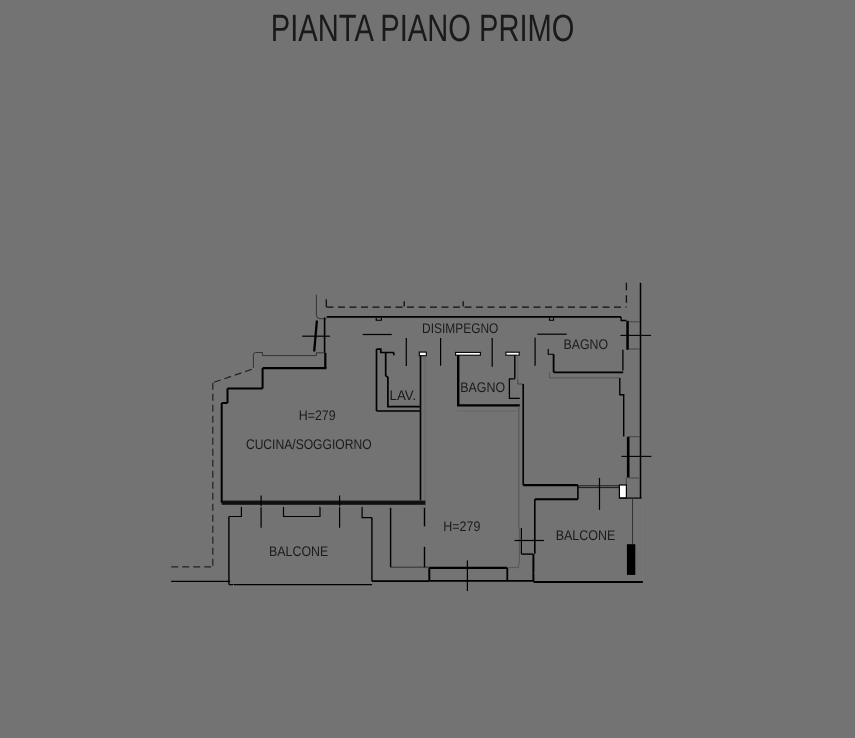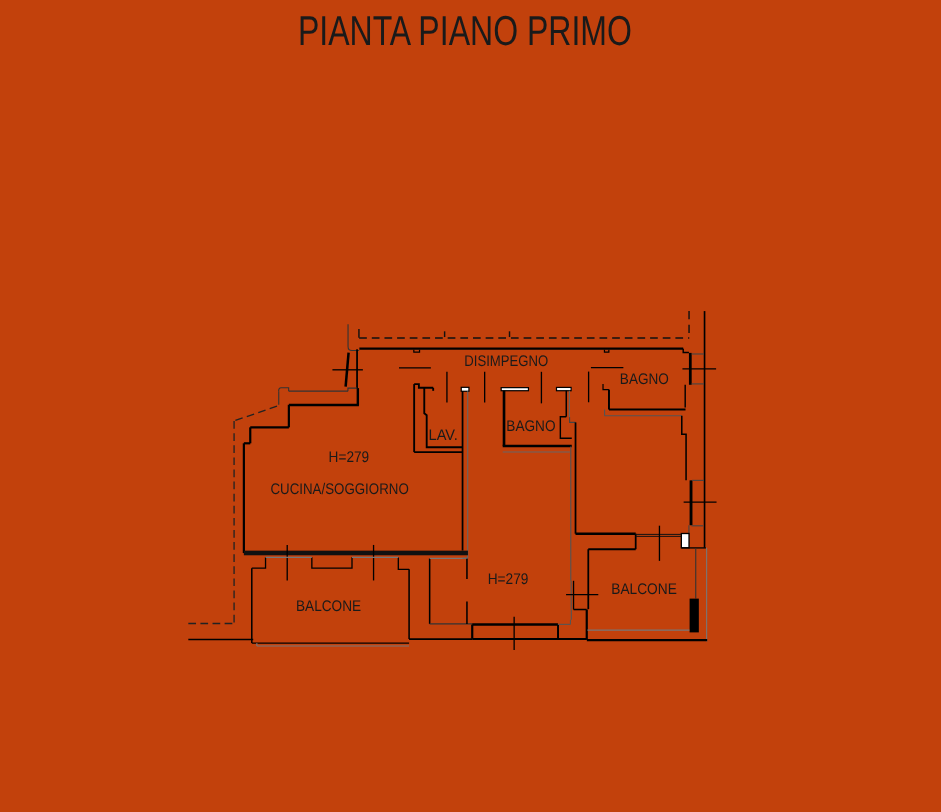--- a/index.html
+++ b/index.html
@@ -1,16 +1,16 @@
 <!DOCTYPE html>
 <html><head>
 <meta charset="utf-8">
 <style>
   html,body{margin:0;padding:0;background:#ffffff;}
-  .wrap{width:855px;height:738px;position:relative;background:#c2410c;overflow:hidden;}
+  .wrap{width:855px;height:738px;position:relative;background:#737373;overflow:hidden;}
   svg{position:absolute;top:0;left:0;}
   text{font-family:"Liberation Sans",sans-serif;fill:#1a1a1a;-webkit-font-smoothing:antialiased;text-rendering:geometricPrecision;}
 </style>
 </head>
 <body>
 <div class="wrap">
 <svg width="855" height="738" viewBox="0 0 855 738">
 <g fill="none" stroke-linecap="butt">
 
   <text transform="translate(270.8,41) scale(0.7665,1)" font-size="38" fill="#111">PIANTA PIANO PRIMO</text>

